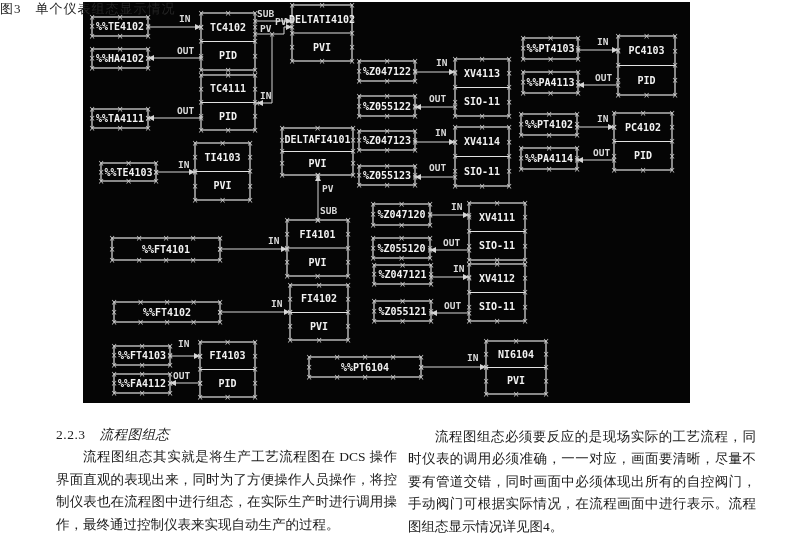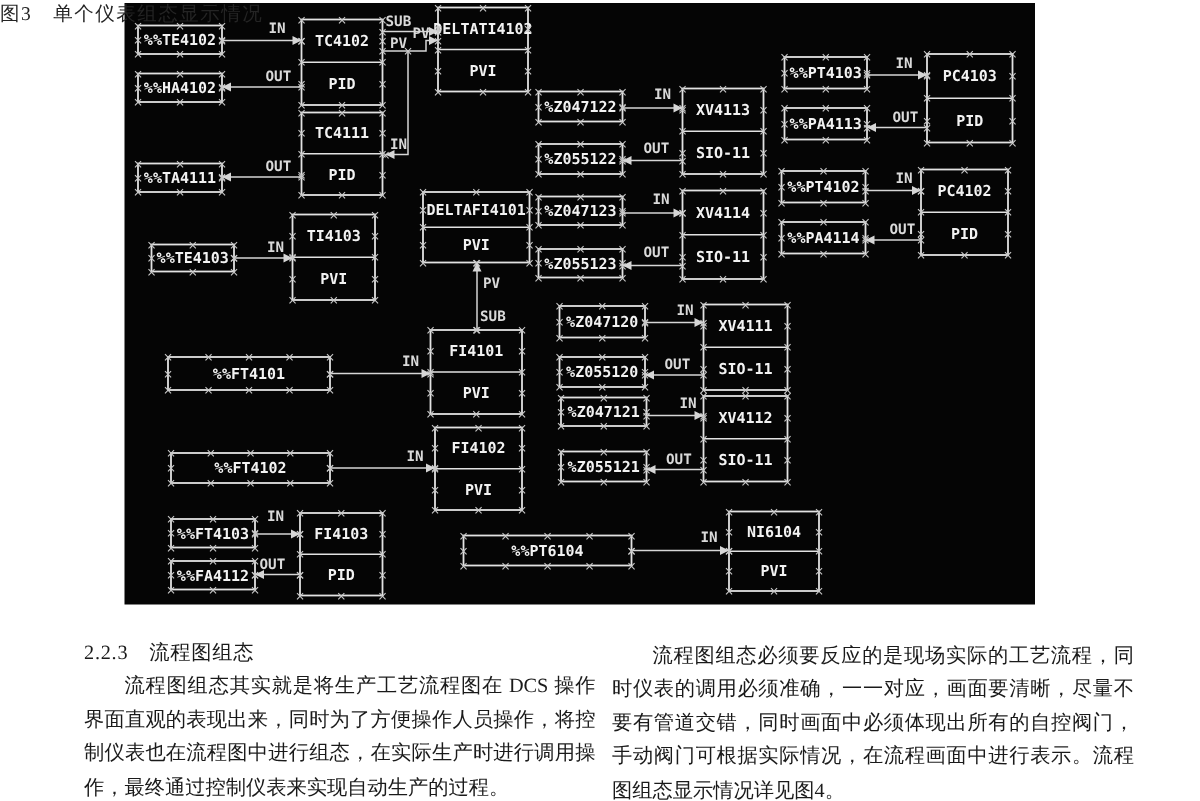--- a/index.html
+++ b/index.html
@@ -19,21 +19,21 @@
   #fig-caption{
     position:absolute;left:0;top:407;width:800px;text-align:left;
     font-size:13px;color:#242424;letter-spacing:1px;
   }
   #fig-caption .gap{display:inline-block;width:14px;}
   .col{position:absolute;font-size:13.5px;line-height:22.4px;text-align:justify;color:#1a1a1a;}
   #left-col{left:56px;top:424px;width:341px;}
   #right-col{left:408px;top:426px;width:348px;}
   .section-head{font-size:13.5px;letter-spacing:.5px;}
   .section-head .num{font-family:Liberation Serif, serif;}
-  .section-head .ttl{margin-left:14px;}
+  .section-head .ttl{font-style:italic;margin-left:14px;}
   .para{margin:0;text-indent:2em;}
 </style>
 </head>
 <body>
 
 <div id="page">
 
   <svg id="diagram-svg" width="800" height="534" viewBox="0 0 800 534">
       <rect x="83" y="2" width="607" height="401" fill="#050505"></rect>
       <g>

